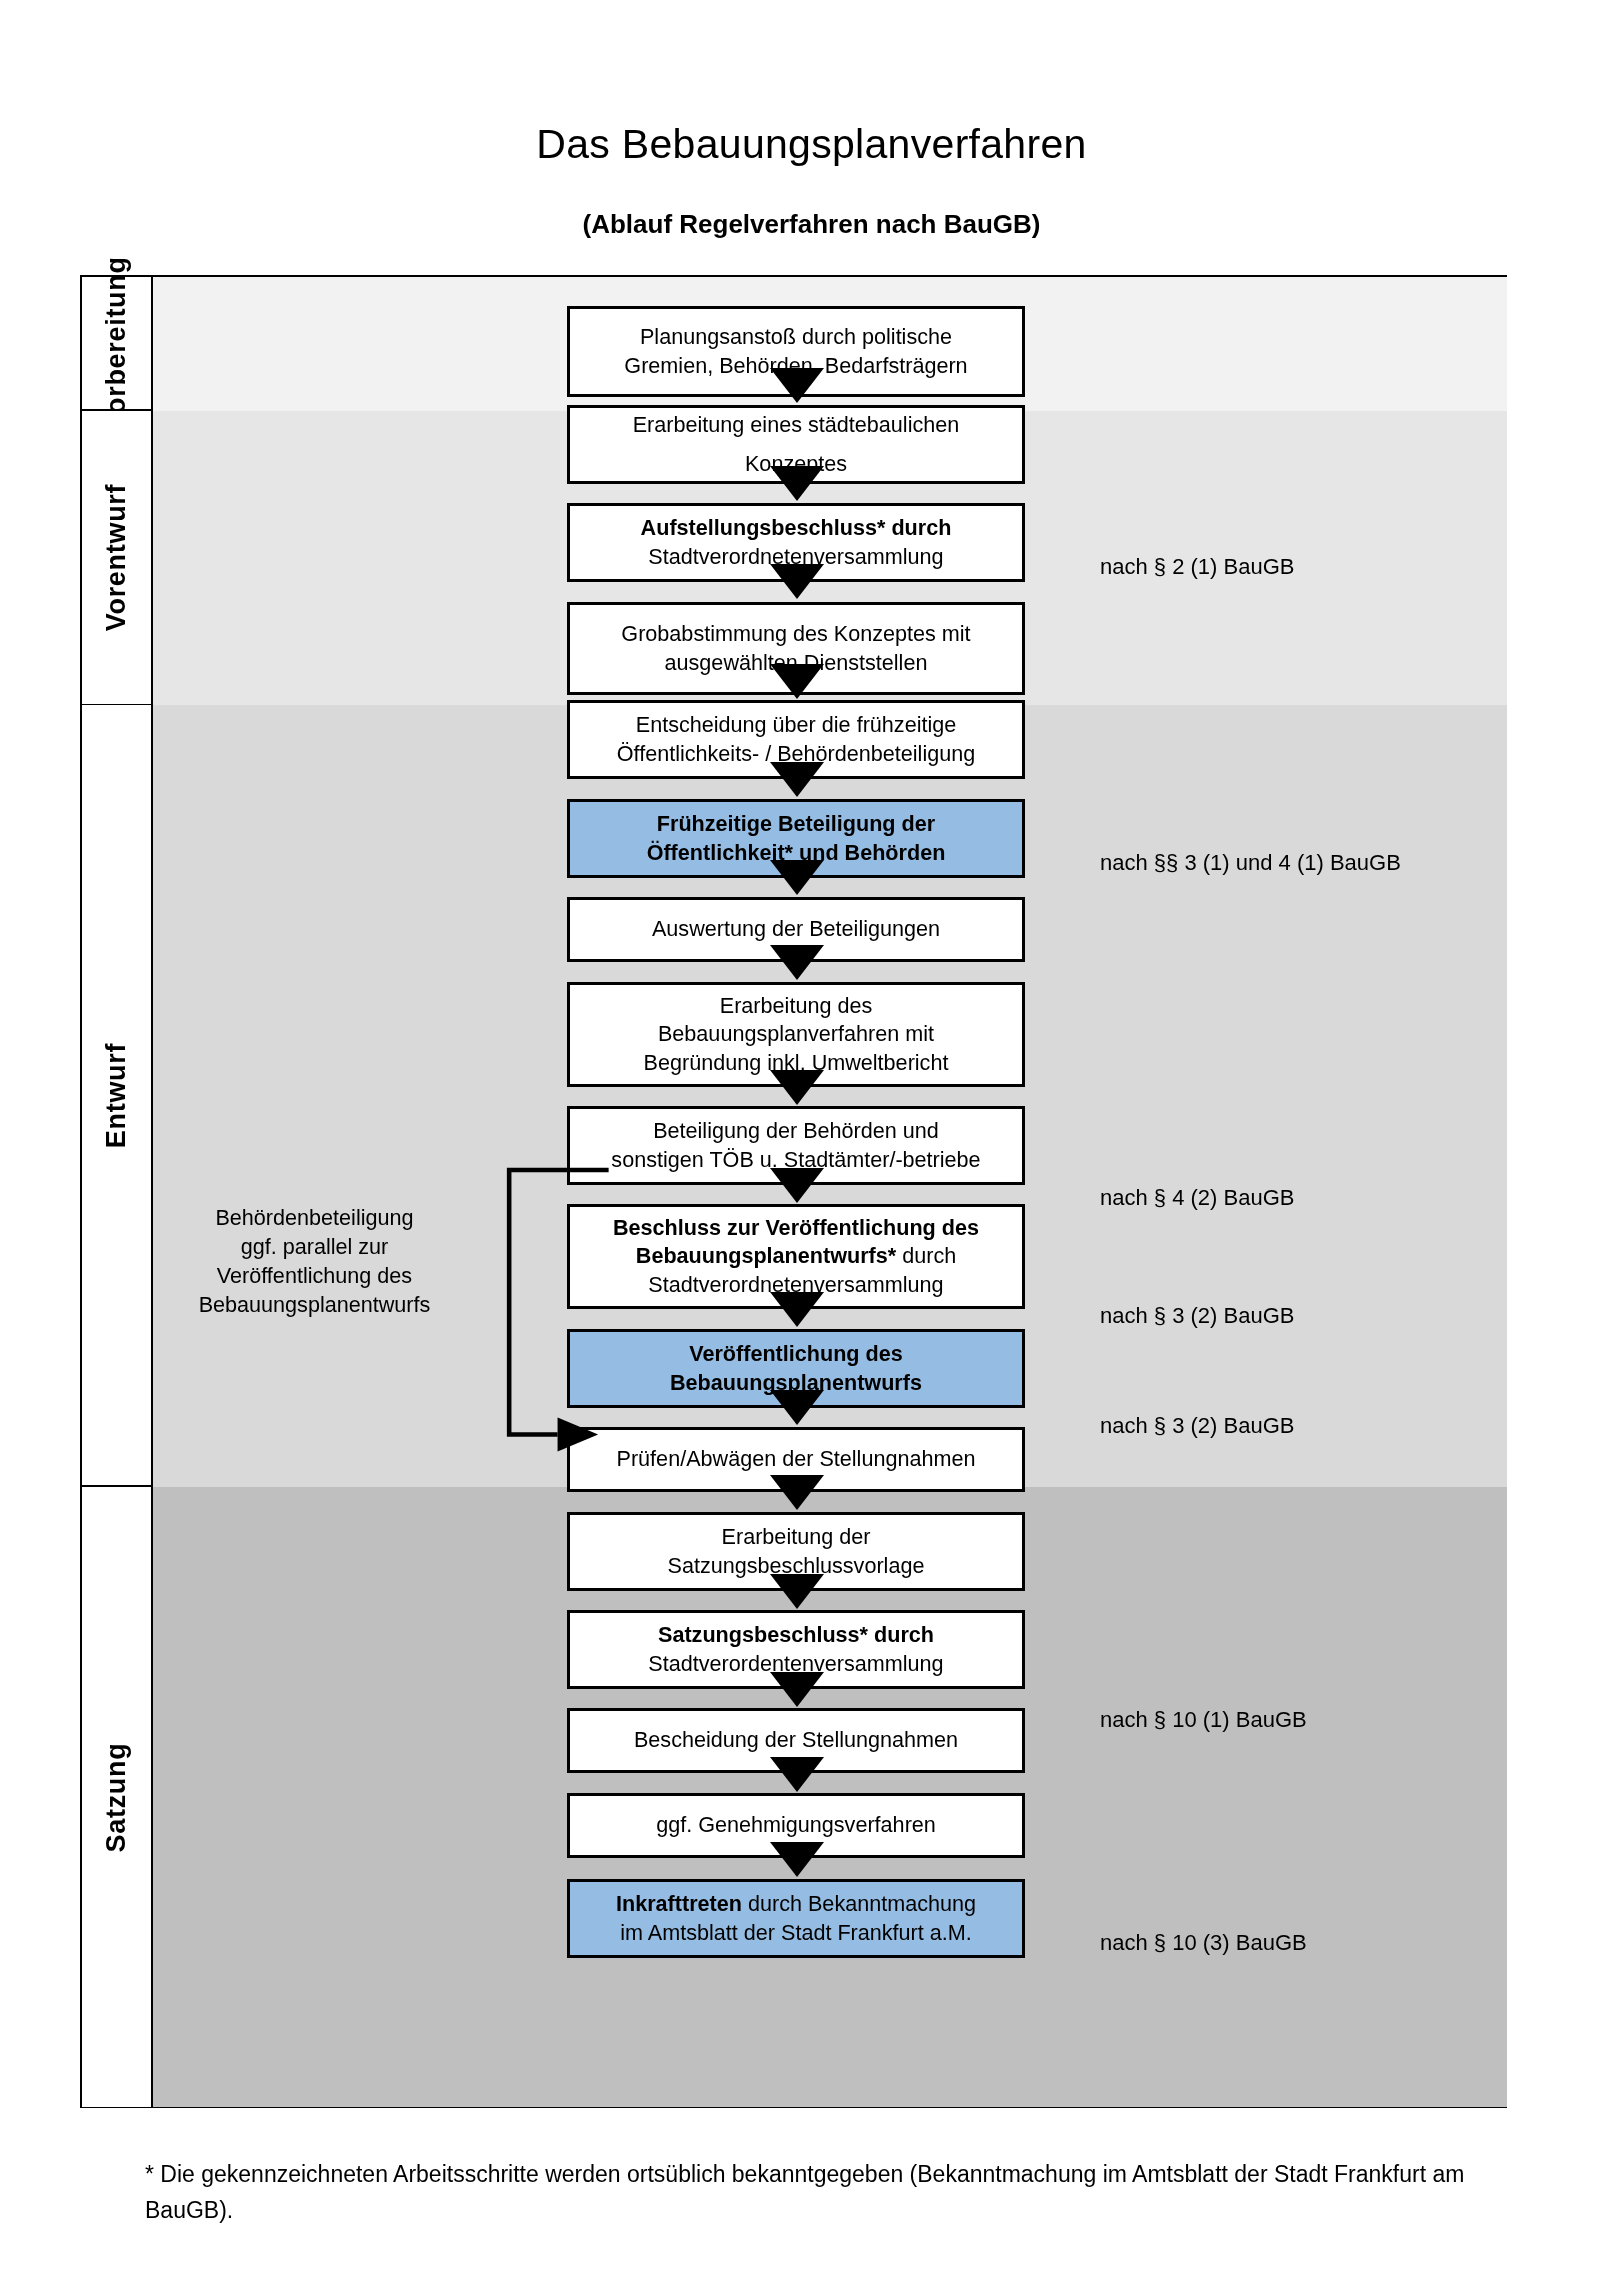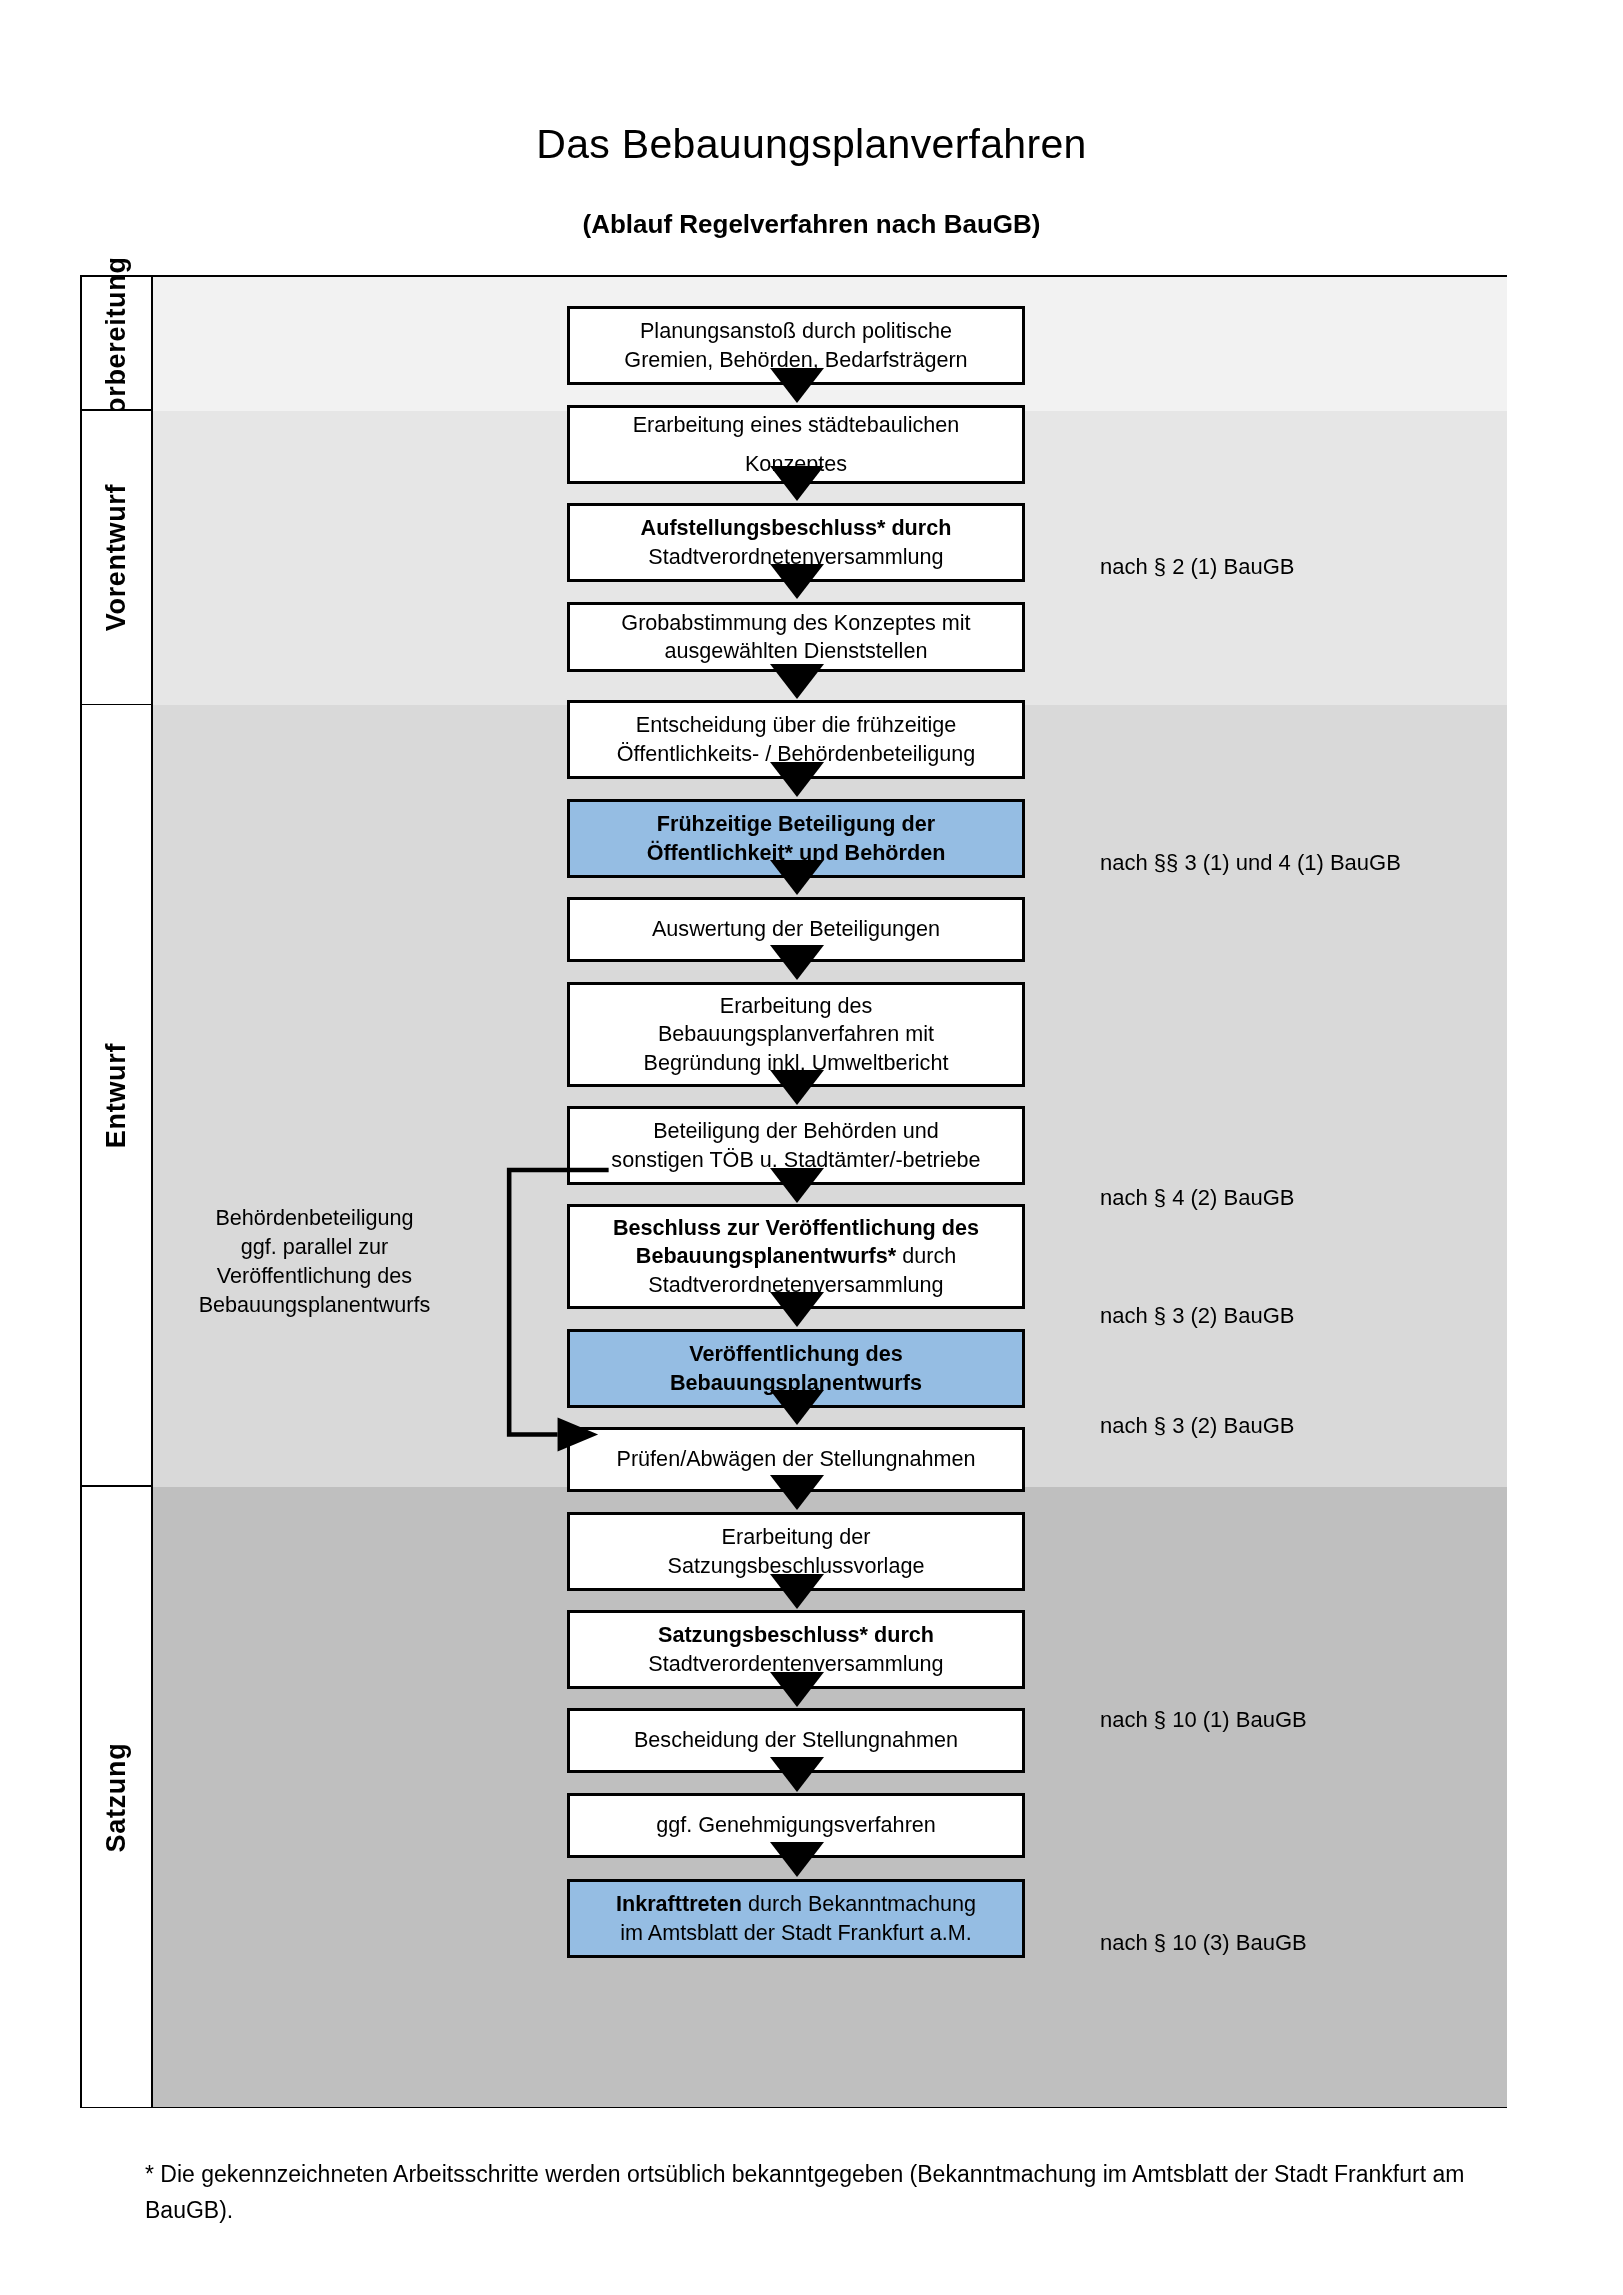--- a/index.html
+++ b/index.html
@@ -168,39 +168,39 @@
   <div class="phase-label last" style="top:1210px; height:620px;">
     <span>Satzung</span>
   </div>
 </div>
 
 <svg id="loop" width="1623" height="2295" viewBox="0 0 2480 3507">
   <polyline points="930,1788 778,1788 778,2192 852,2192" fill="none" stroke="#000000" stroke-width="7"></polyline>
   <polygon points="852,2166 914,2192 852,2218" fill="#000000"></polygon>
 </svg>
 
-<div class="pbox" style="top:306px; height:79px;">
+<div class="pbox" style="top:306px; height:91px;">
   <span class="ln">Planungsanstoß durch politische</span>
   <span class="ln">Gremien, Behörden, Bedarfsträgern</span>
 </div>
 <div class="darrow" style="top:368px;"></div>
 
 <div class="pbox" style="top:405px; height:79px;justify-content:space-between;">
   <span class="ln">Erarbeitung eines städtebaulichen</span>
   <span class="ln">Konzeptes</span>
 </div>
 <div class="darrow" style="top:466px;"></div>
 
 <div class="pbox" style="top:503px; height:79px;">
   <span class="ln"><b>Aufstellungsbeschluss* durch</b></span>
   <span class="ln">Stadtverordnetenversammlung</span>
 </div>
 <div class="darrow" style="top:564px;"></div>
 
-<div class="pbox" style="top:602px; height:70px;">
+<div class="pbox" style="top:602px; height:93px;">
   <span class="ln">Grobabstimmung des Konzeptes mit</span>
   <span class="ln">ausgewählten Dienststellen</span>
 </div>
 <div class="darrow" style="top:664px;"></div>
 
 <div class="pbox" style="top:700px; height:79px;">
   <span class="ln">Entscheidung über die frühzeitige</span>
   <span class="ln">Öffentlichkeits- / Behördenbeteiligung</span>
 </div>
 <div class="darrow" style="top:762px;"></div>

